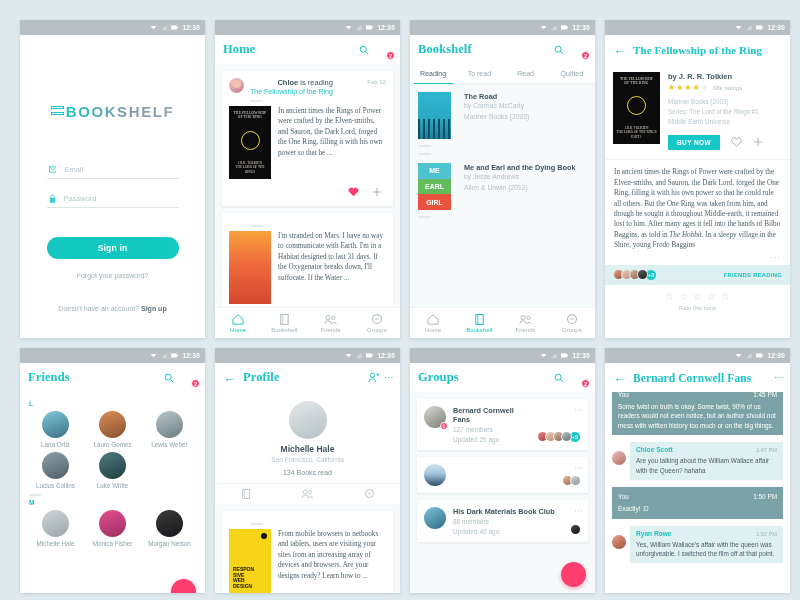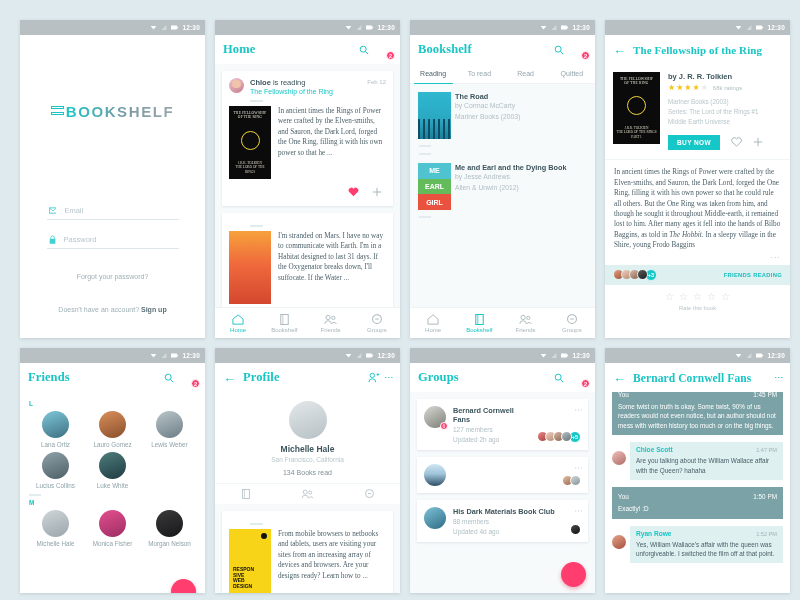--- a/index.html
+++ b/index.html
@@ -88,21 +88,21 @@
   .logo-mark { width: 13px; height: 11px; position: relative; }
   .logo-mark i { position:absolute; left:0; right:0; height:3px; border:1.3px solid #19c5c5; background:#fff; }
   .logo-mark i:nth-child(1){ top:0; }
   .logo-mark i:nth-child(2){ top:5.5px; }
   .logo-text {
     font-size: 15px; letter-spacing: 1.6px; font-weight: bold;
     background: linear-gradient(90deg,#19c5c5 0%, #7a9aa5 55%, #9aa7ad 100%);
     -webkit-background-clip: text; background-clip: text; color: transparent;
     font-family: "Liberation Sans", sans-serif;
   }
-  .fields { width: 132px; margin-top: 82px; }
+  .fields { width: 132px; margin-top: 41px; }
   .field { display:flex; align-items:center; gap:8px; border-bottom:1px solid #dde6e9; padding: 4px 0 4px 2px; margin-bottom: 11px;}
   .field input {
     border:none; outline:none; font-size: 7.5px; color:#9fb0b6;
     background:transparent; width:100%; font-family:"Liberation Sans", sans-serif;
   }
   .field input::placeholder{ color:#b8c6cb; }
   .signin-btn {
     width:132px; height:22px; margin-top:18px; border:none; border-radius:11px;
     background:#12c8c0; color:#fff; font-size:8.5px; font-weight:bold; letter-spacing:.2px;
     font-family:"Liberation Sans", sans-serif; cursor:pointer;
@@ -110,21 +110,21 @@
   .forgot { margin-top:13px; font-size:7px; color:#9fb0b6; }
   .signup-row { margin-top:26px; font-size:7px; color:#9fb0b6; }
   .signup-row b { color:#5c7179; }
 
   
   .feed { padding: 7px 7px 0 7px; display:flex; flex-direction:column; gap:7px; }
   .card { background:#fff; box-shadow:0 1px 2px rgba(70,95,105,.13); padding:7px 7px 5px 7px; }
   .card-head { display:flex; align-items:flex-start; gap:6px; }
   .ava-sm { width:15px; height:15px; border-radius:50%; flex:none; overflow:hidden; position:relative; }
   .ava-sm::after{ content:""; position:absolute; left:22%; top:14%; width:56%; height:52%; border-radius:50%; background:#f0c3ab; }
-  .ch-name { font-size:7.5px; color:#3d545c; font-weight:bold; }
+  .ch-name { font-size:7.5px; color:#3d545c; font-weight:bold;text-align:right; }
   .ch-name span { font-weight:normal; color:#3d545c; }
   .ch-book { font-size:7px; color:#19c5c5; margin-top:1px; }
   .ch-date { font-size:6px; color:#b3c1c6; margin-left:auto; flex:none; padding-top:1px; }
   .divider-dash { width:13px; height:2px; background:#e2ebee; margin:5px 0 4px 21px; }
   .card-body { display:flex; gap:7px; }
   .cover { width:42px; flex:none; height:73px; position:relative; overflow:hidden; }
   .card-text {
     font-family:"Liberation Serif", serif; font-size:7.2px; line-height:1.45; color:#4a5f67;
   }
   .card-actions { display:flex; justify-content:flex-end; align-items:center; gap:13px; padding:4px 4px 0 0; }
@@ -148,21 +148,21 @@
   .cv-rwd { background:#f7d417; position:relative; }
   .cv-rwd::before{content:"";position:absolute;right:4px;top:4px;width:6px;height:6px;border-radius:50%;background:#111;}
   .cv-rwd .rt{position:absolute;left:4px;bottom:13px;color:#111;font-size:5px;font-weight:bold;line-height:1.1;font-family:"Liberation Sans",sans-serif;}
 
   
   .tabs { display:flex; background:#fff; border-bottom:1px solid #eef3f5; flex:none; }
   .tab { flex:1; text-align:center; font-size:7px; color:#96a7ad; padding:6px 0 6px 0; position:relative; }
   .tab.active { color:#4f646c; }
   .tab.active::after{ content:""; position:absolute; left:8%; right:8%; bottom:-1px; height:1.5px; background:#19c5c5; }
   .bs-list { background:#f7fafb; padding:0; }
-  .bs-item { display:flex; gap:4px; padding:8px 8px 0 8px; }
+  .bs-item { display:flex; gap:13px; padding:8px 8px 0 8px; }
   .bs-cover { width:33px; height:47px; flex:none; }
   .bs-title { font-size:7.3px; font-weight:bold; color:#3d545c; line-height:1.25; }
   .bs-author { font-size:6.8px; color:#b0bfc4; margin-top:1px; }
   .bs-pub { font-size:6.8px; color:#b0bfc4; margin-top:4px; }
   .bs-dash { width:12px; height:2px; background:#e2ebee; margin:6px 0 0 9px; }
 
   
   .detail-top { background:#fff; display:flex; gap:8px; padding:8px; }
   .detail-cover { width:47px; height:72px; flex:none; }
   .d-author { font-size:7.5px; font-weight:bold; color:#3d545c; }
@@ -272,20 +272,21 @@
           <input type="text" placeholder="Email" style="">
         </div>
         <div class="field">
           <svg width="8" height="9" viewBox="0 0 10 12">
               <rect x="1" y="5" width="8" height="7" fill="#3fd0cf"></rect>
               <path d="M2.6 5 V3.4 a2.4 2.4 0 0 1 4.8 0 V5" fill="none" stroke="#3fd0cf" stroke-width="1.3"></path>
             </svg>
           <input type="password" placeholder="Password" style="">
         </div>
       </div>
+      <button class="signin-btn">Sign in</button>
       <div class="forgot">Forgot your password?</div>
       <div class="signup-row"><span>Doesn't have an account? </span><b>Sign up</b></div>
     </div>
   </div>
 
   <div class="phone tall">
     <div class="statusbar">
       <svg class="sb-ic" width="7" height="7" viewBox="0 0 10 10">
           <path d="M1 3 L9 3 L5 8 Z" fill="#fff"></path>
         </svg>

